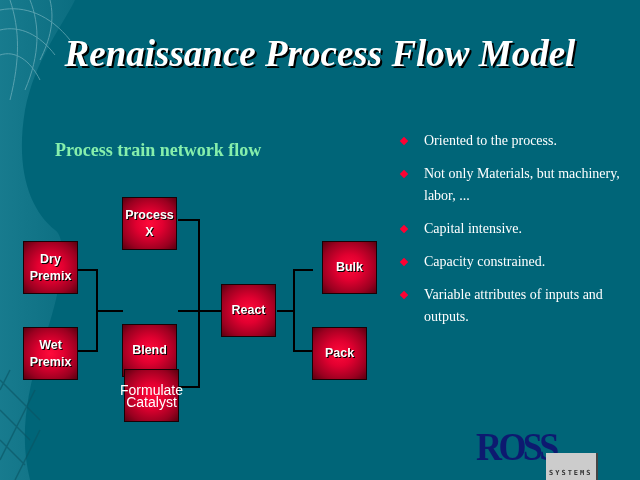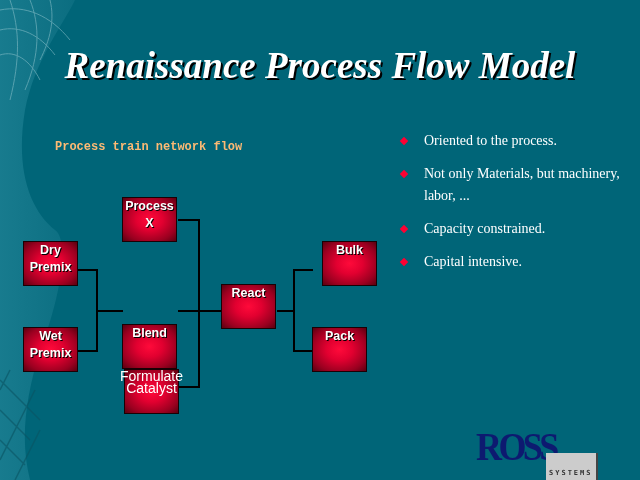--- a/index.html
+++ b/index.html
@@ -1,24 +1,24 @@
 <!DOCTYPE html>
 <html><head>
 <meta charset="utf-8">
 <style>
   html, body { margin: 0; padding: 0; }
   body { width: 640px; height: 480px; overflow: hidden; background: #006578; position: relative; font-family: "Liberation Sans", sans-serif; }
   .globe { position: absolute; left: 0; top: 0; width: 110px; height: 480px; pointer-events: none; }
-  .title { position: absolute; left: 0; top: 44px; width: 100%; text-align: center; box-sizing: border-box;
+  .title { position: absolute; left: 0; top: 32px; width: 100%; text-align: center; box-sizing: border-box;
     font-family: "Liberation Serif", serif; font-style: italic; font-weight: bold; font-size: 37px; color: #ffffff;
     text-shadow: 2px 2px 0 #000000; letter-spacing: 0px; }
-  .subtitle { position: absolute; left: 55px; top: 140px; font-family: Liberation Mono, monospace; font-weight: bold; font-size: 12px; color: #fdba74; }
-  .box { position: absolute; width: 55px; height: 45px; box-sizing: border-box; border: 1px solid #1a0005;
+  .subtitle { position: absolute; left: 55px; top: 140px; font-family: Liberation Serif, serif; font-weight: bold; font-size: 18px; color: #86efac; }
+  .box { position: absolute; width: 55px; height: 53px; box-sizing: border-box; border: 1px solid #1a0005;
     background: radial-gradient(ellipse at center, #ff0a3a 0%, #e20030 35%, #9a0020 75%, #5a0010 100%);
-    display: flex; align-items: flex-start; justify-content: center; text-align: center;
+    display: flex; align-items: center; justify-content: center; text-align: center;
     color: #ffffff; font-weight: bold; font-size: 12.5px; line-height: 17px; text-shadow: 1px 1px 0 #000000; }
   .box.small { font-weight: normal; font-size: 14px; line-height: 12px; text-shadow: none; }
   .box span { white-space: pre-line; }
   .line { position: absolute; background: #000000; }
   .bullets { position: absolute; left: 400px; top: 130px; width: 240px; margin: 0; padding: 0; list-style: none; }
   .bullets li { position: relative; padding-left: 24px; font-family: "Liberation Serif", serif; font-size: 14px; line-height: 22px; color: #ffffff; margin-bottom: 11px; }
   .diamond { position: absolute; left: 1px; top: 8px; width: 6px; height: 6px; background: #ff0033; transform: rotate(45deg); }
   .logo { position: absolute; left: 476px; top: 431px; width: 130px; height: 40px; }
   .logo-ross { position: absolute; left: 0; top: -6px; font-family: "Liberation Serif", serif; font-weight: bold; font-size: 40px; color: #0d1a70; letter-spacing: -4px; line-height: 44px; transform: scaleX(0.9); transform-origin: left; }
   .logo-systems { position: absolute; left: 70px; top: 22px; background: #cccccc; color: #333333; font-family: "DejaVu Sans Mono", monospace; font-size: 7px; font-weight: bold; letter-spacing: 2px; padding: 16px 3px; line-height: 9px; border-right: 2px solid #444; border-bottom: 1px solid #444; }
@@ -90,20 +90,21 @@
 <div class="box" style="left:312px; top:241px;margin-left:10px;">
     <span>Bulk</span>
   </div>
 <div class="box" style="left:312px; top:327px;">
     <span>Pack</span>
   </div>
 
 <ul class="bullets">
   <li><span class="diamond"></span><span>Oriented to the process.</span></li>
   <li><span class="diamond"></span><span>Not only Materials, but machinery, labor, ...</span></li>
+  <li><span class="diamond"></span><span>Capital intensive.</span></li>
   <li><span class="diamond"></span><span>Capacity constrained.</span></li>
-  <li><span class="diamond"></span><span>Capital intensive.</span></li>
+  <li><span class="diamond"></span><span>Variable attributes of inputs and outputs.</span></li>
 </ul>
 
 <div class="logo">
   <div class="logo-ross">ROSS</div>
   <div class="logo-systems">SYSTEMS</div>
 </div>
 
 </body></html>

